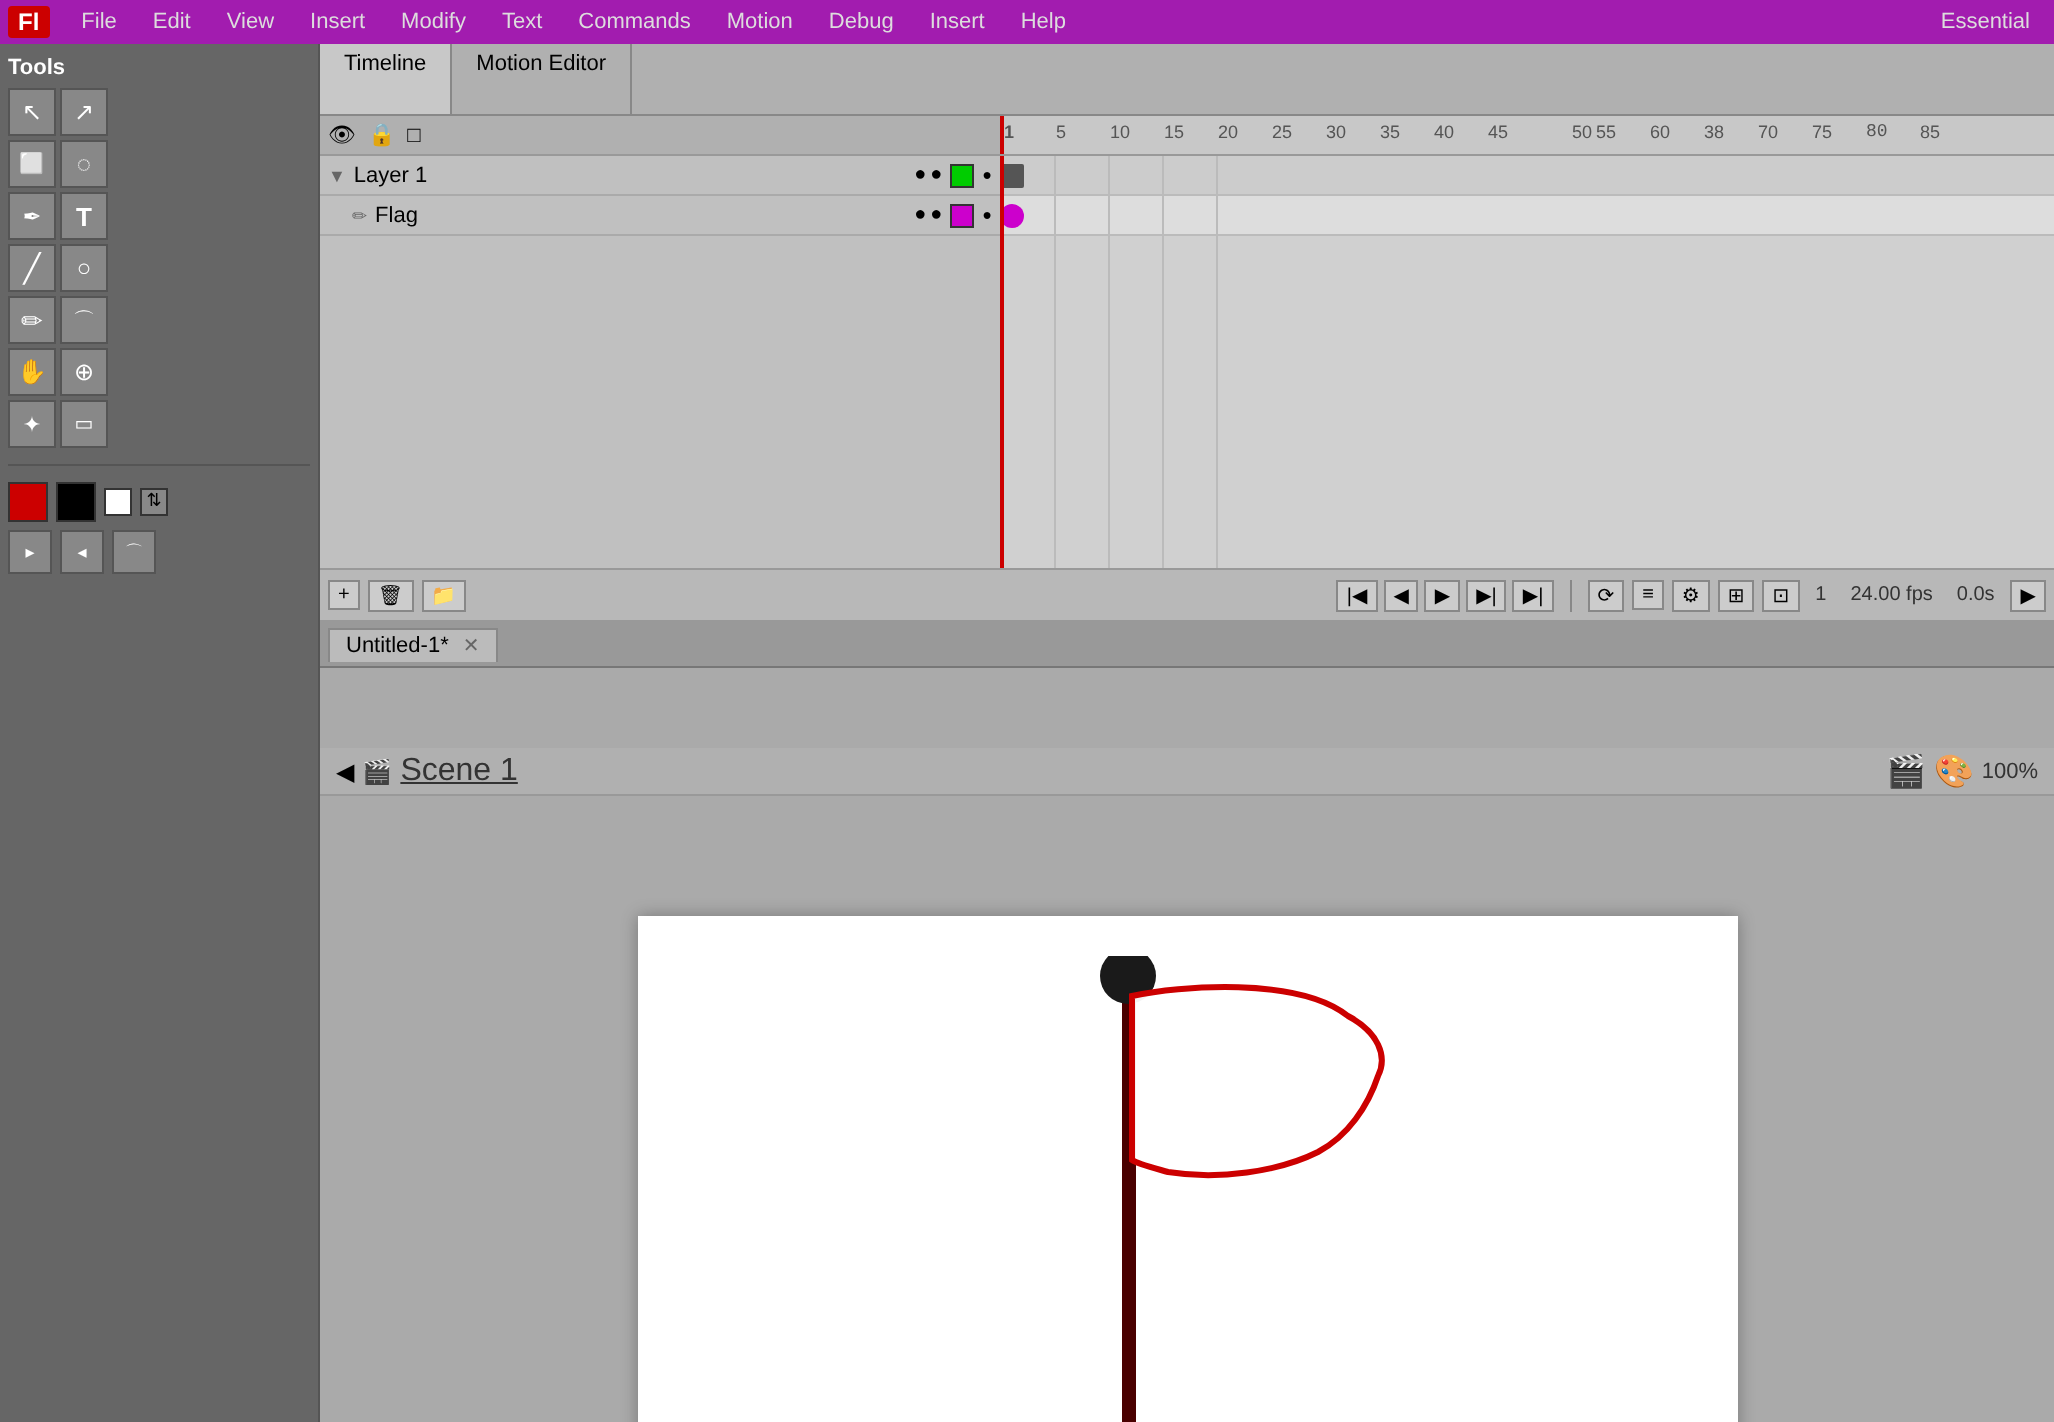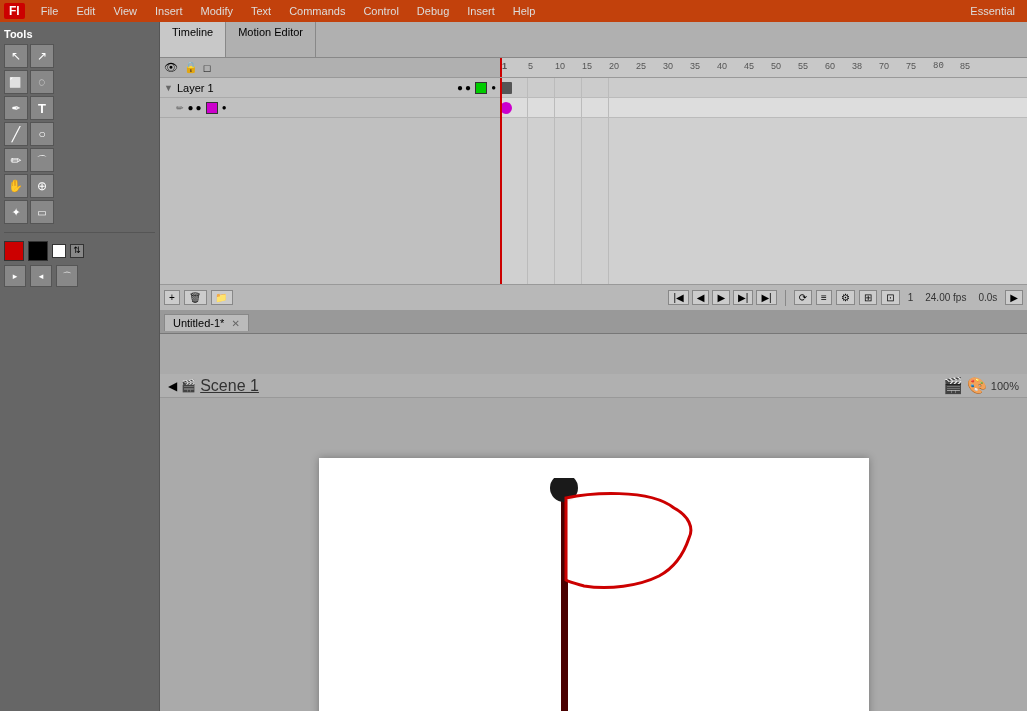--- a/index.html
+++ b/index.html
@@ -1,20 +1,20 @@
 <!DOCTYPE html>
 <html><head>
   <meta charset="utf-8">
   <style>
     * { margin: 0; padding: 0; box-sizing: border-box; }
     body { background: #888; font-family: Arial, sans-serif; font-size: 11px; color: #000; width: 1027px; height: 711px; overflow: hidden; }
 
     
     #menu-bar {
-      display: flex; align-items: center; background: #c2410c; height: 22px;
+      display: flex; align-items: center; background: #a21caf; height: 22px;
       color: #ccc; padding: 0 4px; gap: 2px;
     }
     .fl-logo {
       background: #cc0000; color: #fff; font-weight: bold; font-size: 12px;
       padding: 1px 5px; margin-right: 6px; border-radius: 2px;
     }
     .menu-item {
       padding: 2px 8px; cursor: pointer; font-size: 11px; color: #ddd;
     }
     .menu-right { margin-left: auto; color: #ddd; font-size: 11px; padding: 0 8px; }
@@ -86,21 +86,21 @@
 
 <div id="menu-bar">
   <div class="fl-logo">Fl</div>
   <div class="menu-item">File</div>
   <div class="menu-item">Edit</div>
   <div class="menu-item">View</div>
   <div class="menu-item">Insert</div>
   <div class="menu-item">Modify</div>
   <div class="menu-item">Text</div>
   <div class="menu-item">Commands</div>
-  <div class="menu-item">Control</div>
+  <div class="menu-item">Motion</div>
   <div class="menu-item">Debug</div>
   <div class="menu-item">Insert</div>
   <div class="menu-item">Help</div>
   <div class="menu-right">Essential</div>
 </div>
 
 <div id="app">
   <div id="content">
 
     <div id="tools-panel">
@@ -156,21 +156,21 @@
               <span style="position:absolute;left:2px;top:3px;font-size:9px;color:#555;font-weight:bold;">1</span>
               <span style="position:absolute;left:28px;top:3px;font-size:9px;color:#555;">5</span>
               <span style="position:absolute;left:55px;top:3px;font-size:9px;color:#555;">10</span>
               <span style="position:absolute;left:82px;top:3px;font-size:9px;color:#555;">15</span>
               <span style="position:absolute;left:109px;top:3px;font-size:9px;color:#555;">20</span>
               <span style="position:absolute;left:136px;top:3px;font-size:9px;color:#555;">25</span>
               <span style="position:absolute;left:163px;top:3px;font-size:9px;color:#555;">30</span>
               <span style="position:absolute;left:190px;top:3px;font-size:9px;color:#555;">35</span>
               <span style="position:absolute;left:217px;top:3px;font-size:9px;color:#555;">40</span>
               <span style="position:absolute;left:244px;top:3px;font-size:9px;color:#555;">45</span>
-              <span style="position:absolute;left:271px;top:3px;font-size:9px;color:#555;">50</span>
+              <span style="position:absolute;left:286px;top:3px;font-size:9px;color:#555;">50</span>
               <span style="position:absolute;left:298px;top:3px;font-size:9px;color:#555;">55</span>
               <span style="position:absolute;left:325px;top:3px;font-size:9px;color:#555;">60</span>
               <span style="position:absolute;left:352px;top:3px;font-size:9px;color:#555;">38</span>
               <span style="position:absolute;left:379px;top:3px;font-size:9px;color:#555;">70</span>
               <span style="position:absolute;left:406px;top:3px;font-size:9px;color:#555;">75</span>
               <span style="position:absolute;left:433px;top:3px;font-size:9px;color:#555;font-family:Liberation Mono, monospace;">80</span>
               <span style="position:absolute;left:460px;top:3px;font-size:9px;color:#555;">85</span>
             </div>
 
             <div style="position:absolute;left:0;top:0;bottom:0;width:2px;background:#cc0000;z-index:10;"></div>
@@ -184,20 +184,21 @@
               <span style="font-size:9px; color:#666;">▼</span>
               <span style="flex:1; font-size:11px; padding-left:2px;">Layer 1</span>
               <span style="font-size:10px; cursor:pointer;">●</span>
               <span style="font-size:10px; cursor:pointer;">●</span>
               <div style="width:12px;height:12px;background:#00cc00;border:1px solid #333; margin:0 2px;"></div>
               <span style="font-size:8px;">●</span>
             </div>
 
             <div class="layer-row sublayer">
               <span style="font-size:9px; color:#666; margin-right:2px;">✏</span>
+              <span style="flex:1; font-size:11px;">Flag</span>
               <span style="font-size:10px; cursor:pointer;">●</span>
               <span style="font-size:10px; cursor:pointer;">●</span>
               <div style="width:12px;height:12px;background:#cc00cc;border:1px solid #333; margin:0 2px;"></div>
               <span style="font-size:8px;">●</span>
             </div>
           </div>
 
           <div style="flex:1; position:relative; background:#d0d0d0; overflow:hidden;">
 
             <div style="position:absolute;top:0;left:0;right:0;height:20px;background:#ccc;border-bottom:1px solid #bbb;">

